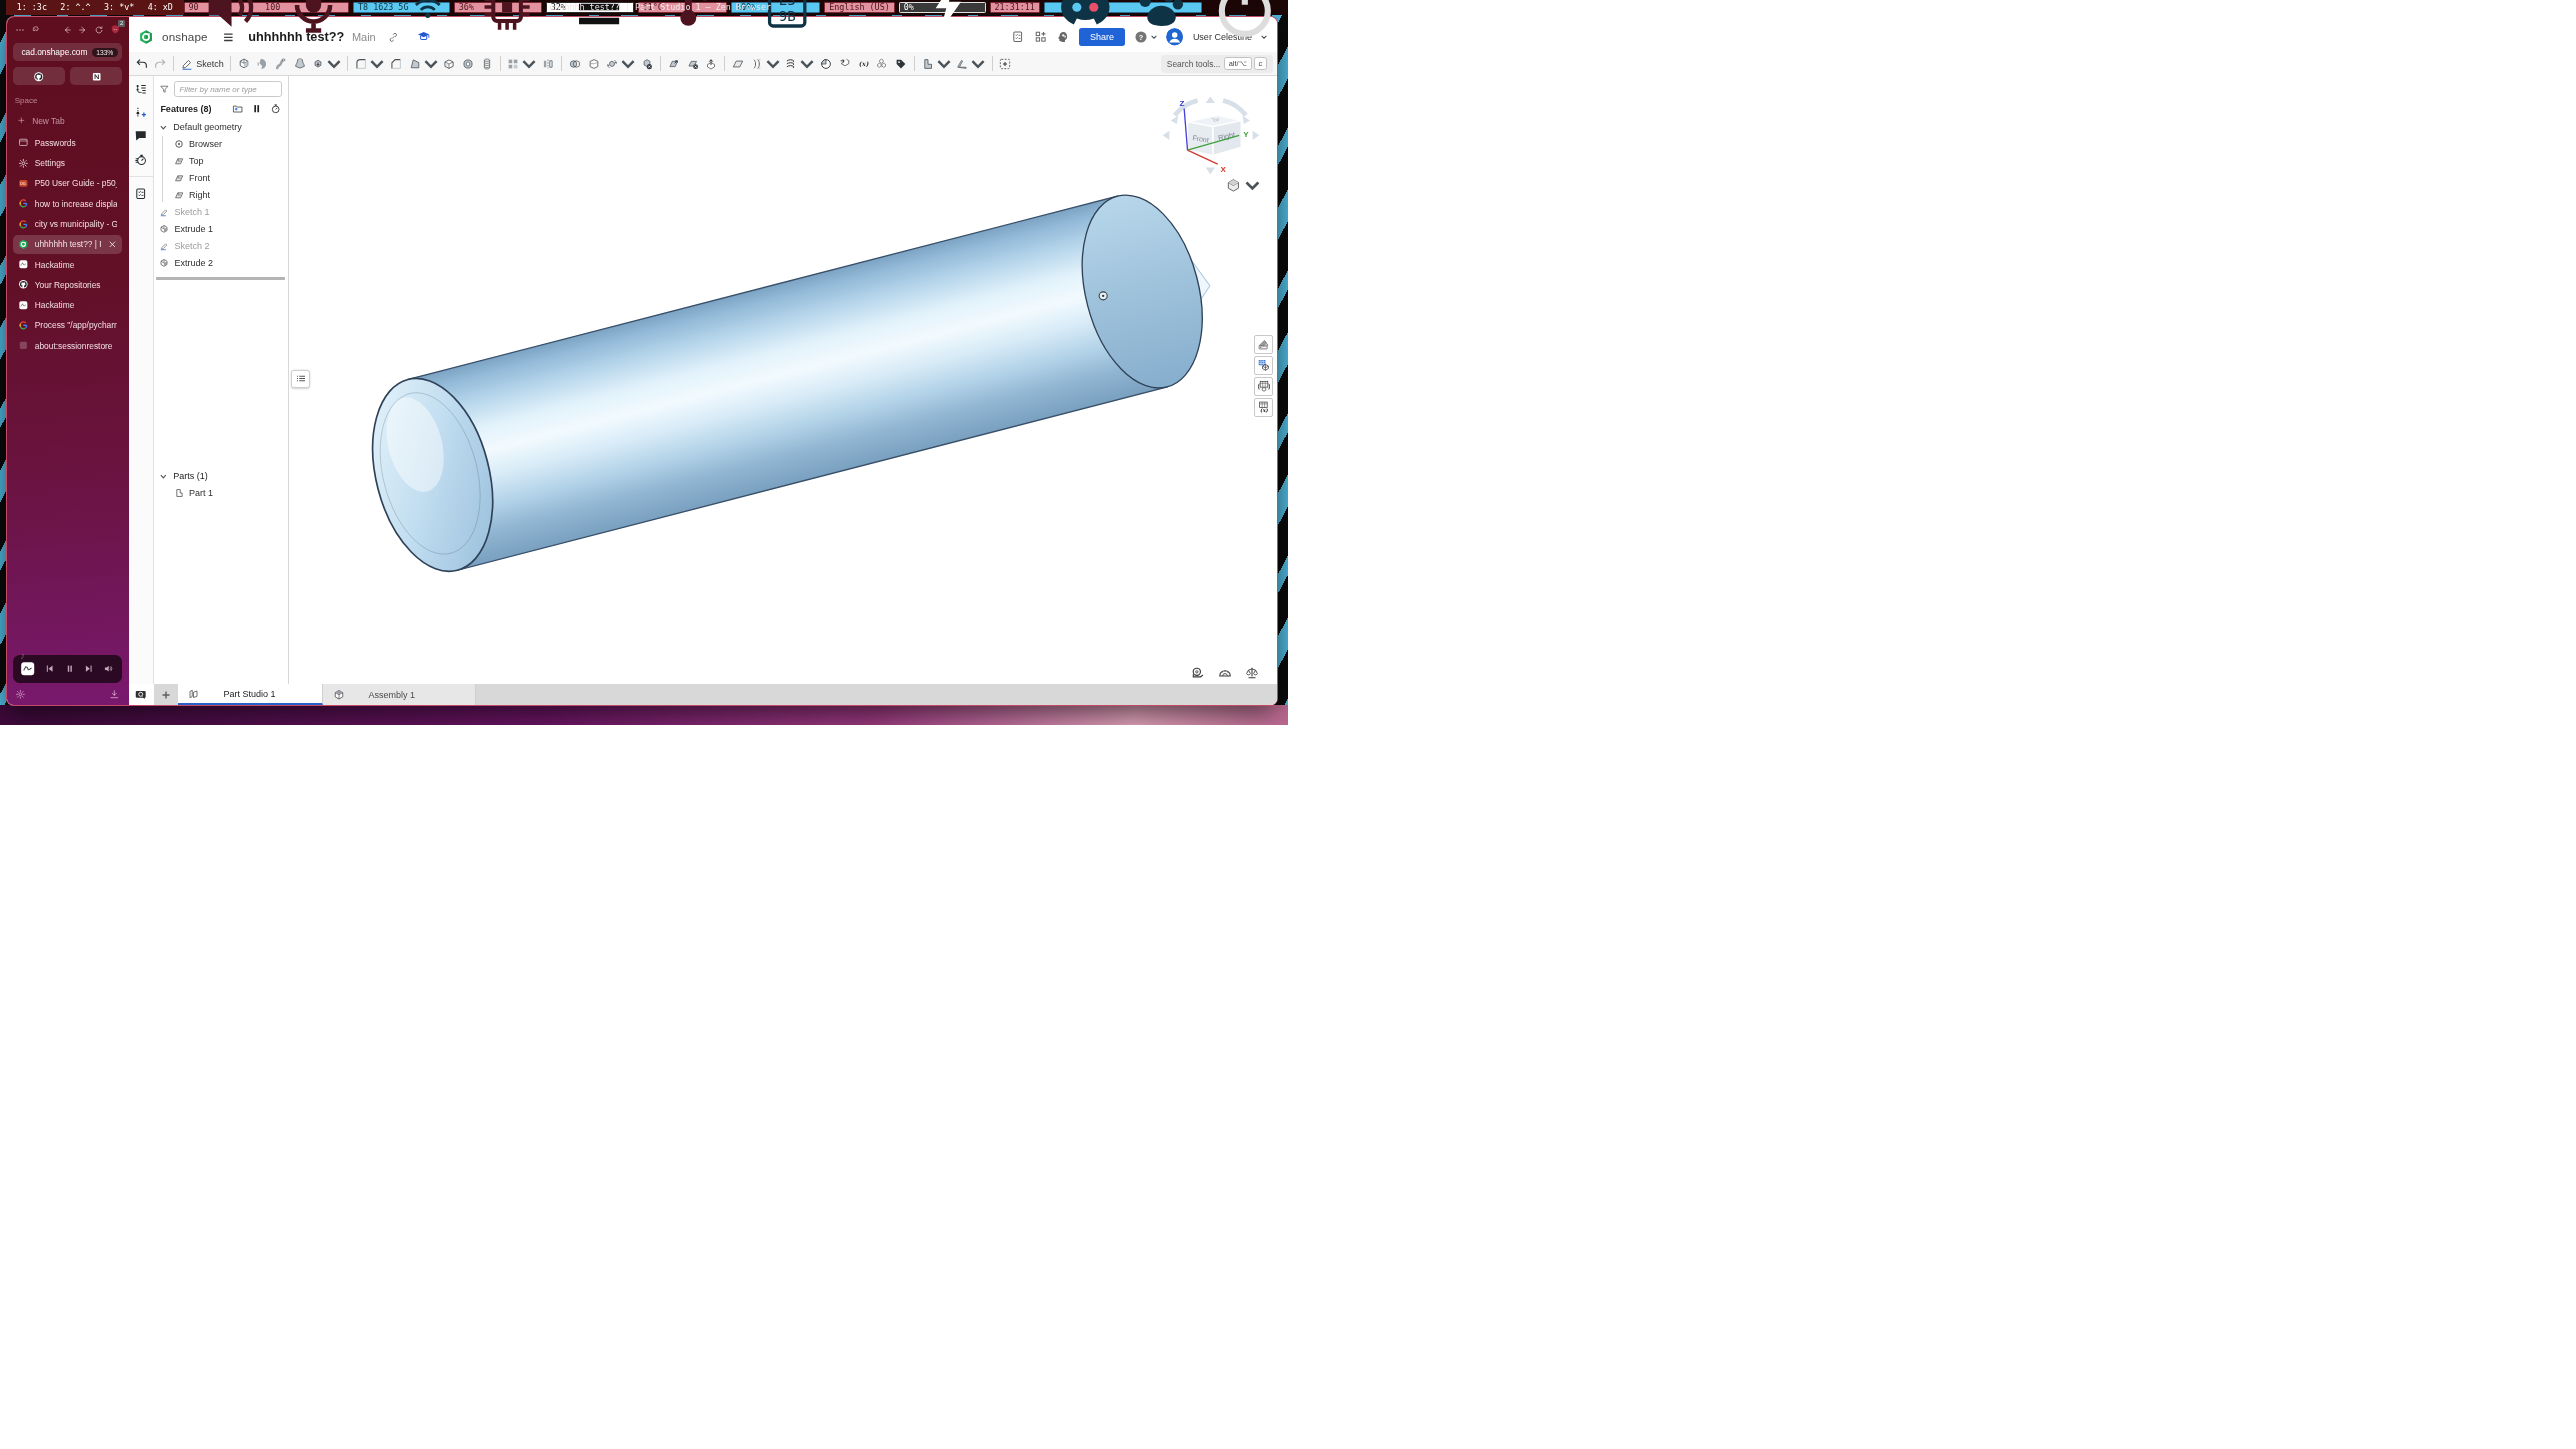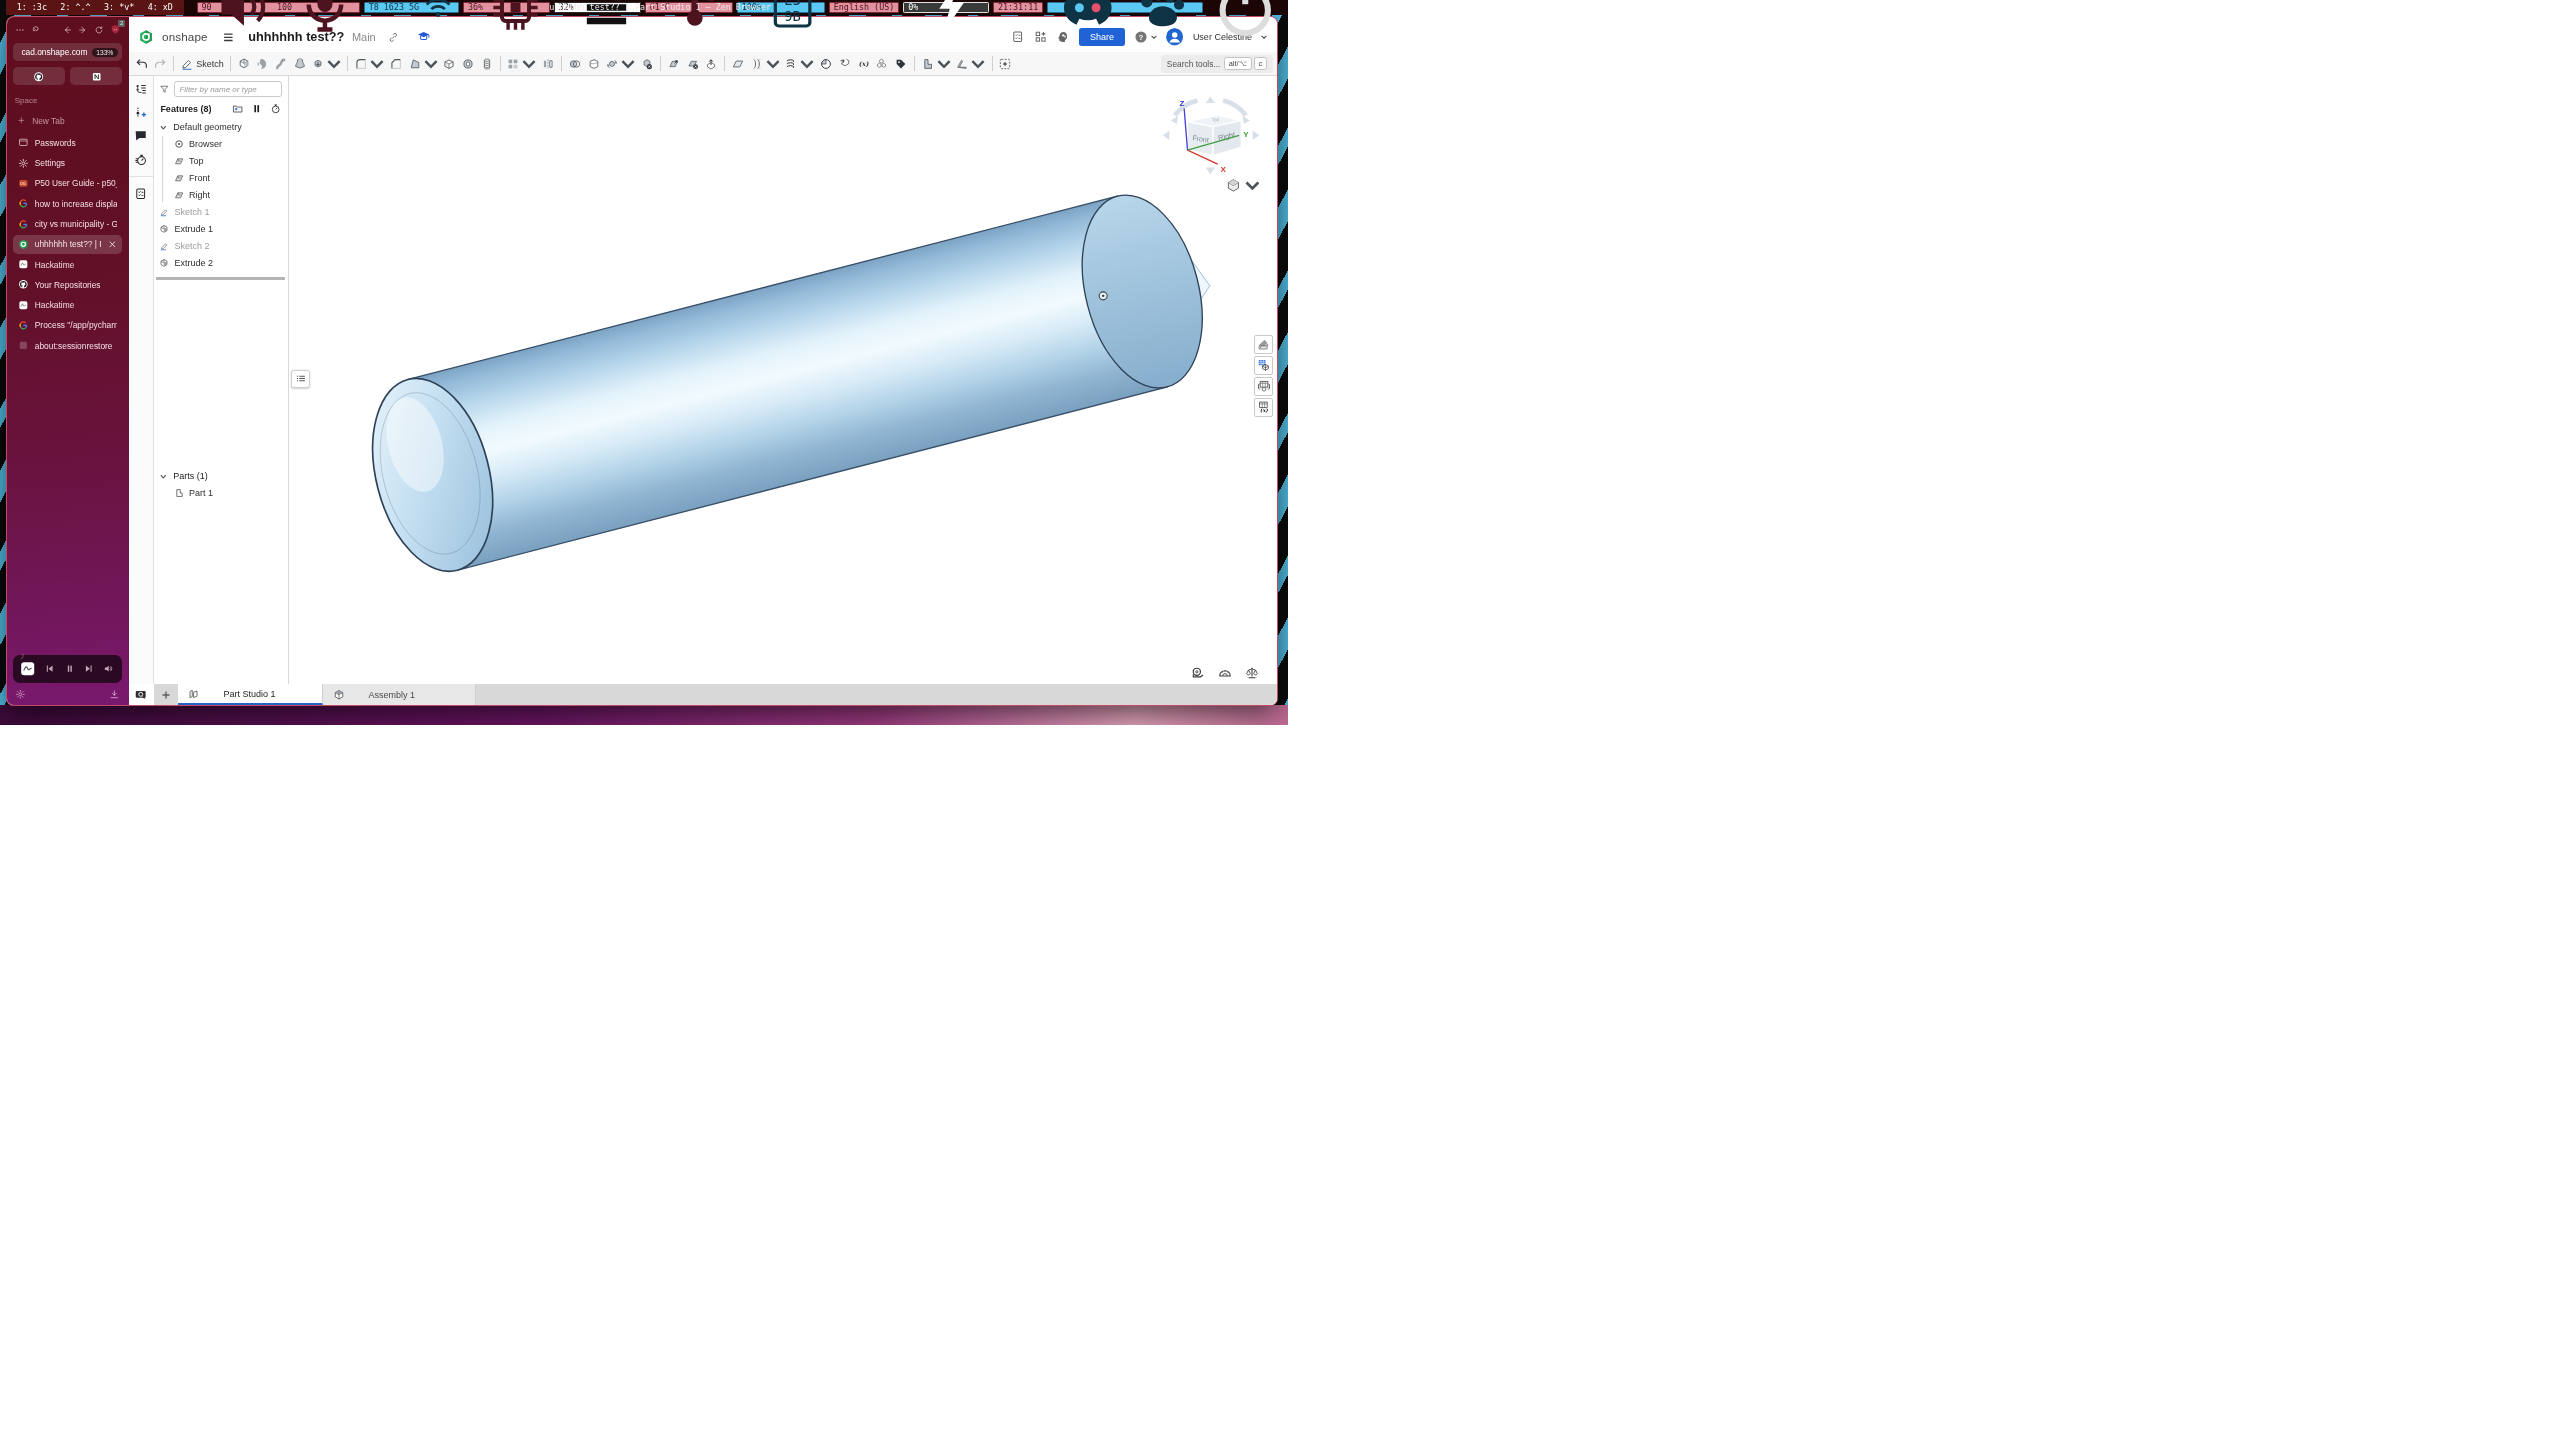--- a/index.html
+++ b/index.html
@@ -10,21 +10,21 @@
   .desk-bottom { position:absolute; left:0; right:0; bottom:0; height:20px;
     background:linear-gradient(100deg,#3f0a3c 0%,#6d1566 42%,#a23c85 68%,#e9a9c0 88%,#c06a94 100%); }
 
   
   .statusbar { position:absolute; top:0; left:6px; right:0; height:14.8px; background:#1c0505;
     display:flex; align-items:center; font-family:"DejaVu Sans Mono", monospace; font-size:8.4px;
     color:#eee; z-index:50; }
   .ws-group { height:100%; display:flex; align-items:center; gap:13.4px; padding:0 10.7px; background:#5a1414; }
   .ws { color:#fff; white-space:nowrap; cursor:default; }
   .sb-title { position:absolute; left:50%; transform:translateX(-46%); white-space:nowrap; color:#f3e9e9;padding-left:8px; }
-  .sb-badges { margin-left:auto; display:flex; align-items:center; gap:4px; padding-right:4px;padding-left:13px; }
+  .sb-badges { margin-left:auto; display:flex; align-items:center; gap:4px; padding-right:4px; }
   .badge { height:11.4px; display:inline-flex; align-items:center; gap:2.7px; padding:0 4px;
     border-radius:1.3px; border:1px solid transparent; white-space:nowrap; }
   .badge .ic { display:inline-flex; }
   .badge svg { width:8.7px; height:8.7px; }
   .v-pink  { background:#e2919f; color:#4d1420; border-color:#7e2837; }
   .v-blue  { background:#5ac8f0; color:#0e3345; border-color:#2c6f92; }
   .v-white { background:#ffffff; color:#111;    border-color:#2a2a2a; }
   .v-dark  { background:#3a3a3a; color:#fff;    border-color:#e0e0e0; }
   .v-plain { background:transparent; color:#ddd; border-color:transparent; padding:0 1.3px; }
 

